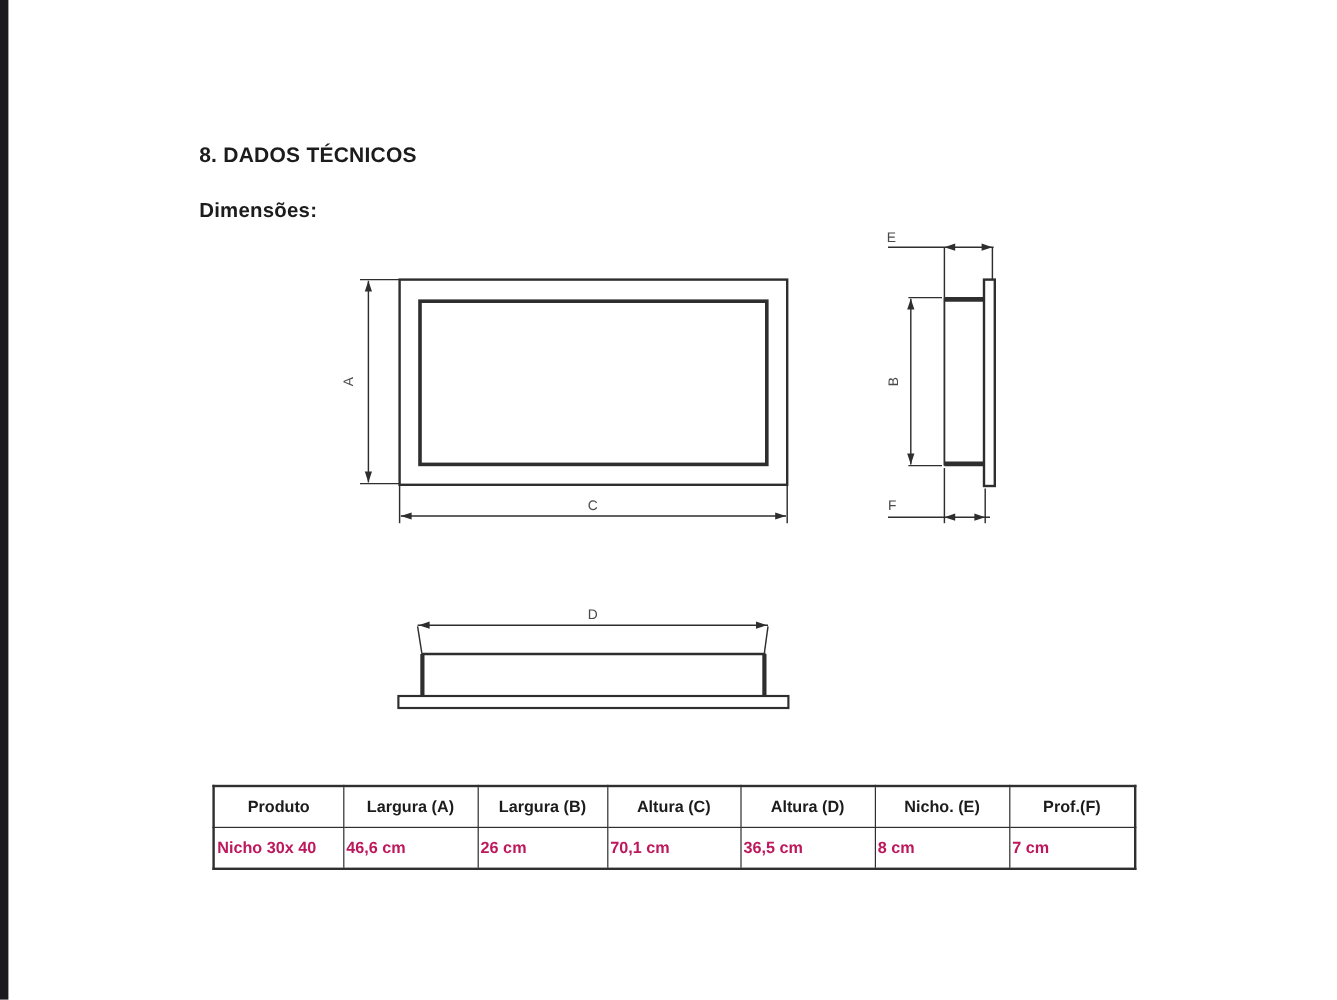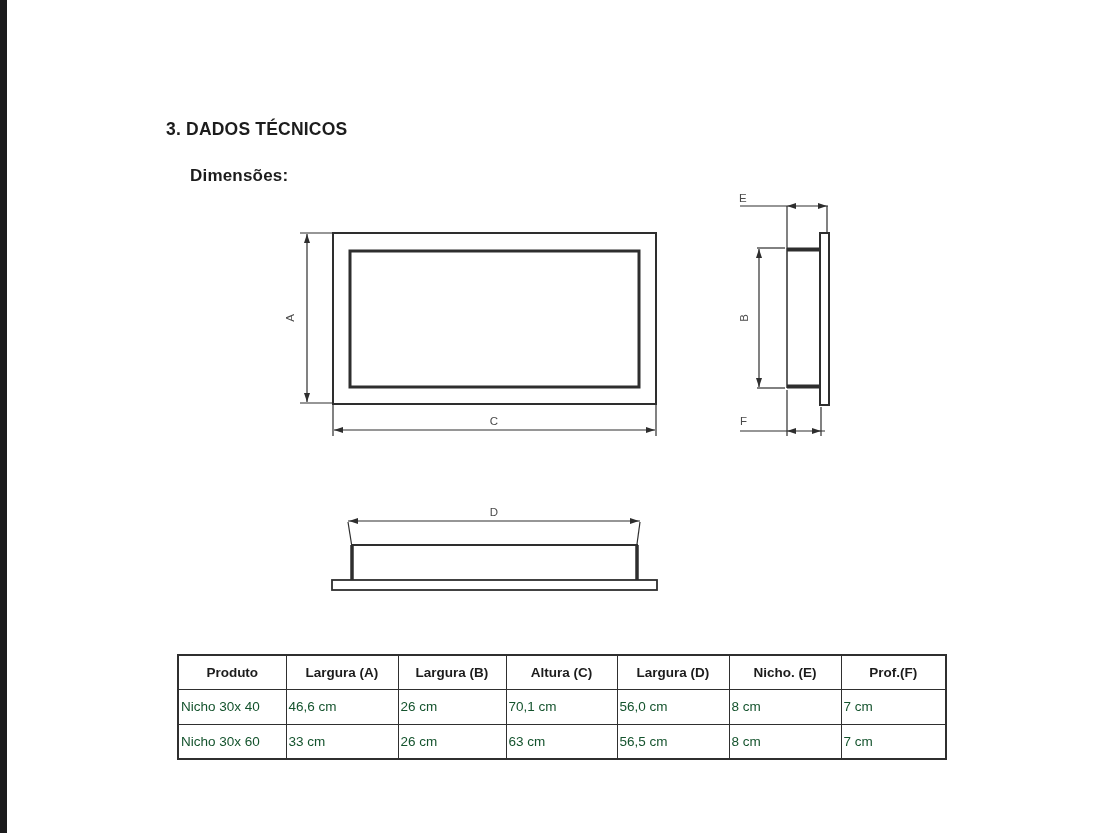--- a/index.html
+++ b/index.html
@@ -17,21 +17,21 @@
     background: #1b1b1d;
   }
   .section-title {
     position: absolute; left: 166px; top: 119px;
     font-size: 17.5px; font-weight: 700;
     letter-spacing: 0.2px; color: #1c1c1c;
   }
   .subtitle {
     position: absolute; left: 166px; top: 166px;
     font-size: 17px; font-weight: 700;
-    letter-spacing: 0.2px; color: #1c1c1c; margin-left: 24px;
+    letter-spacing: 0.2px; color: #1c1c1c;
   }
   .drawing-svg {
     position: absolute; left: 280px; top: 185px;
     width: 580px; height: 425px;
   }
   .drawing-svg line, .drawing-svg rect, .drawing-svg path {
     stroke: #2e2e2e;
   }
   .drawing-svg text {
     font-family: "Liberation Sans", sans-serif;
@@ -54,31 +54,31 @@
     font-size: 13.5px;
     padding: 0 2px;
   }
   .dims-table th {
     height: 34px;
     font-weight: 700;
     color: #1c1c1c;
   }
   .dims-table td {
     height: 35px;
-    font-weight: 400;
-    color: #14532d;
+    font-weight: 700;
+    color: #be185d;
     margin-top: 44px;
   }
 </style>
 </head>
 <body>
 
 <div class="edge-strip"></div>
 
-<div class="section-title">3. DADOS TÉCNICOS</div>
+<div class="section-title">8. DADOS TÉCNICOS</div>
 <div class="subtitle">Dimensões:</div>
 
 <svg class="drawing-svg" viewBox="0 0 580 425" fill="none" stroke-linecap="butt">
 
   <g>
     <rect x="53" y="48" width="323" height="171" stroke-width="2"></rect>
     <rect x="70" y="66" width="289" height="136" stroke-width="3"></rect>
 
     <g>
       <line x1="20" y1="48" x2="53" y2="48" stroke-width="1.2"></line>
@@ -163,38 +163,29 @@
       <col style="width:112px">
       <col style="width:112px">
     <col style="width:105px">
   </colgroup>
   <thead>
     <tr>
       <th>Produto</th>
       <th>Largura (A)</th>
       <th>Largura (B)</th>
       <th>Altura (C)</th>
-      <th>Largura (D)</th>
+      <th>Altura (D)</th>
       <th>Nicho. (E)</th>
       <th>Prof.(F)</th>
     </tr>
   </thead>
   <tbody>
     <tr>
       <td>Nicho 30x 40</td>
       <td>46,6 cm</td>
       <td>26 cm</td>
       <td>70,1 cm</td>
-      <td>56,0 cm</td>
-      <td>8 cm</td>
-      <td>7 cm</td>
-    </tr>
-    <tr>
-      <td>Nicho 30x 60</td>
-      <td>33 cm</td>
-      <td>26 cm</td>
-      <td>63 cm</td>
-      <td>56,5 cm</td>
+      <td>36,5 cm</td>
       <td>8 cm</td>
       <td>7 cm</td>
     </tr>
   </tbody>
 </table>
 
 </body></html>

